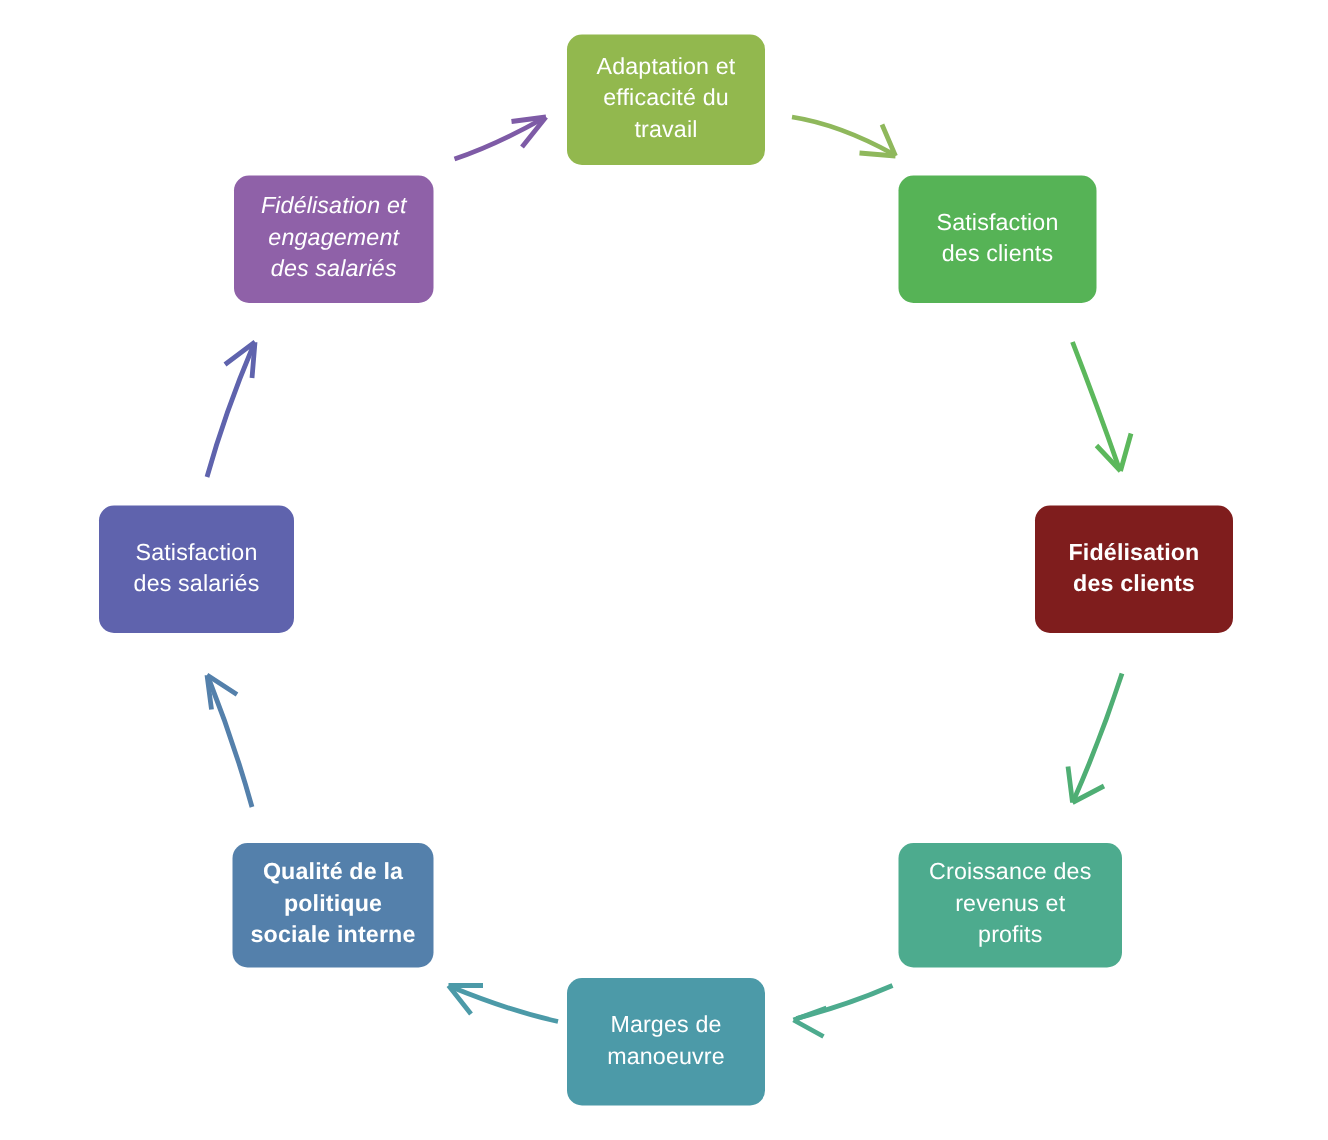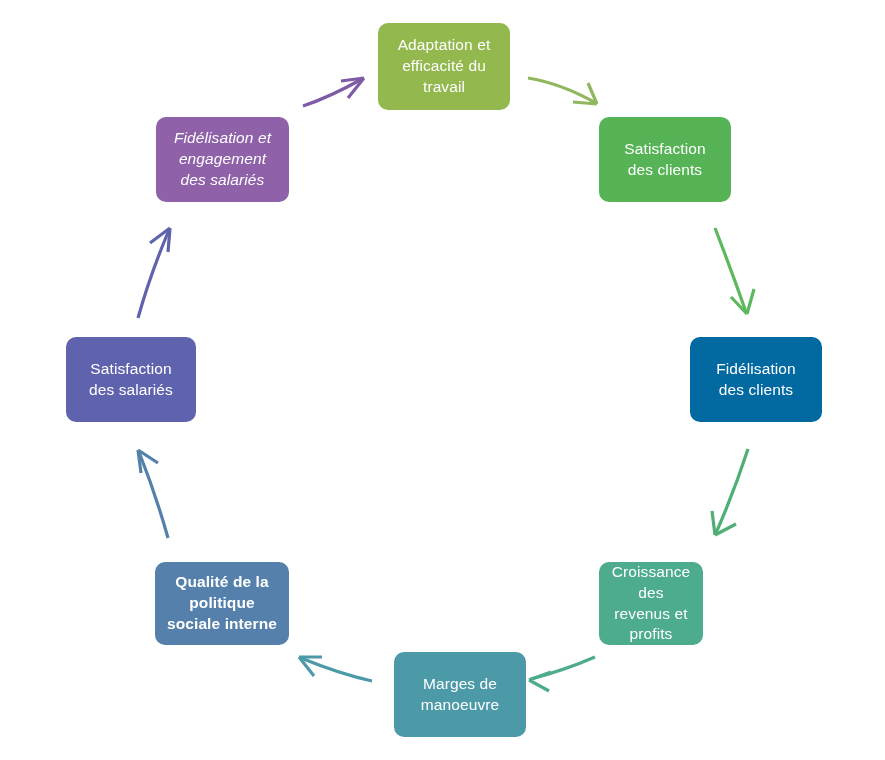--- a/index.html
+++ b/index.html
@@ -82,26 +82,26 @@
         <path d="M 303 106 Q 330 97 362 79" stroke="#7e5ba6" stroke-width="3.2" fill="none" stroke-linecap="round"></path>
         <path d="M 364 78 L 341 81 M 364 78 L 348 98" stroke="#7e5ba6" stroke-width="3.2" fill="none" stroke-linecap="round"></path>
       </g>
     </svg>
 
   <div class="node" style="left: 378px; top: 23px; width: 132px; height: 87px; background: rgb(146, 184, 78);">Adaptation et
 efficacité du
 travail</div>
   <div class="node" style="left: 599px; top: 117px; width: 132px; height: 85px; background: rgb(86, 179, 86);">Satisfaction
 des clients</div>
-  <div class="node" style="left: 690px; top: 337px; width: 132px; height: 85px; background: #0369a1;">Fidélisation
+  <div class="node" style="left: 690px; top: 337px; width: 132px; height: 85px; background: #7f1d1d; font-weight: bold;">Fidélisation
 des clients</div>
-  <div class="node" style="left: 599px; top: 562px; width: 104px; height: 83px; background: rgb(77, 171, 142);">Croissance des
+  <div class="node" style="left: 599px; top: 562px; width: 149px; height: 83px; background: rgb(77, 171, 142);">Croissance des
 revenus et
 profits</div>
-  <div class="node" style="left: 394px; top: 652px; width: 132px; height: 85px; background: rgb(76, 154, 168);">Marges de
+  <div class="node" style="left: 378px; top: 652px; width: 132px; height: 85px; background: rgb(76, 154, 168);">Marges de
 manoeuvre</div>
   <div class="node" style="left: 155px; top: 562px; width: 134px; height: 83px; background: rgb(84, 128, 171); font-weight: bold;">Qualité de la
 politique
 sociale interne</div>
   <div class="node" style="left: 66px; top: 337px; width: 130px; height: 85px; background: rgb(95, 99, 173);">Satisfaction
 des salariés</div>
   <div class="node" style="left: 156px; top: 117px; width: 133px; height: 85px; background: rgb(143, 97, 168); font-style: italic;">Fidélisation et
 engagement
 des salariés</div>
 

